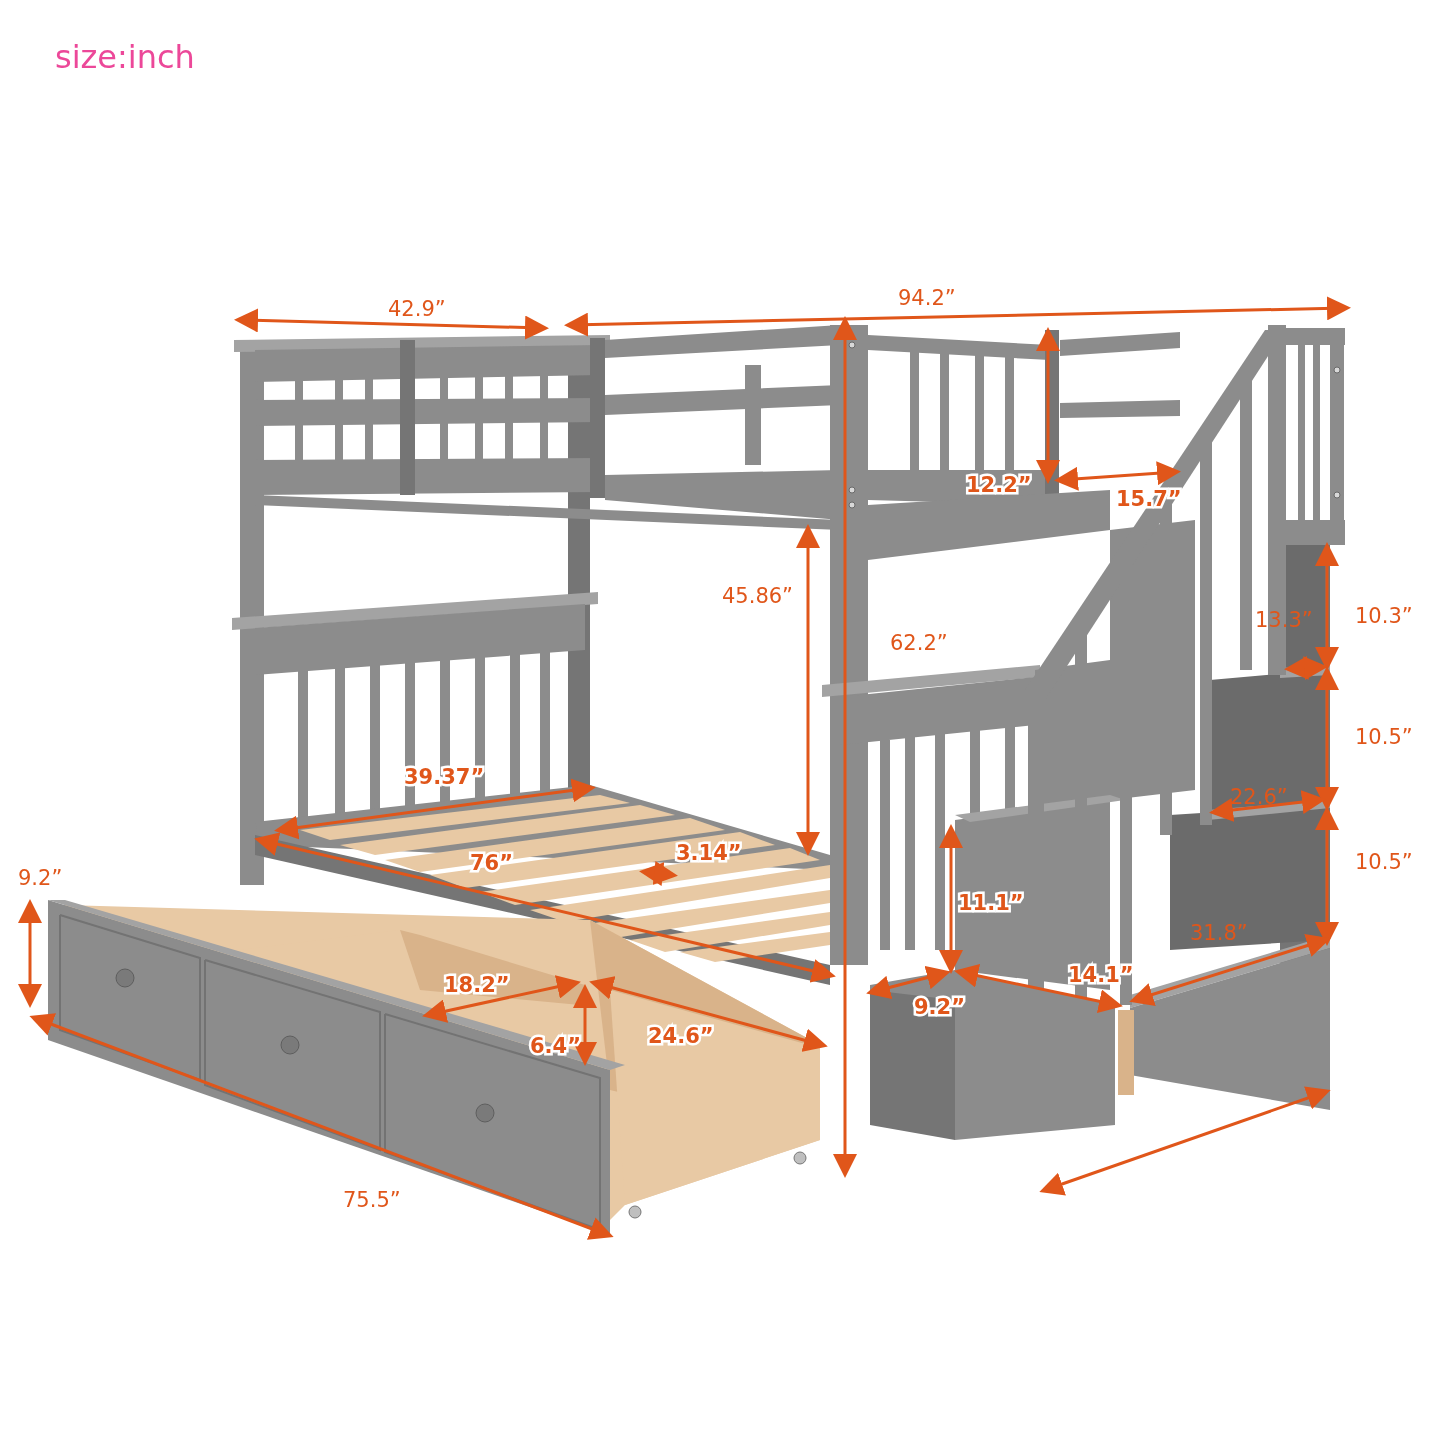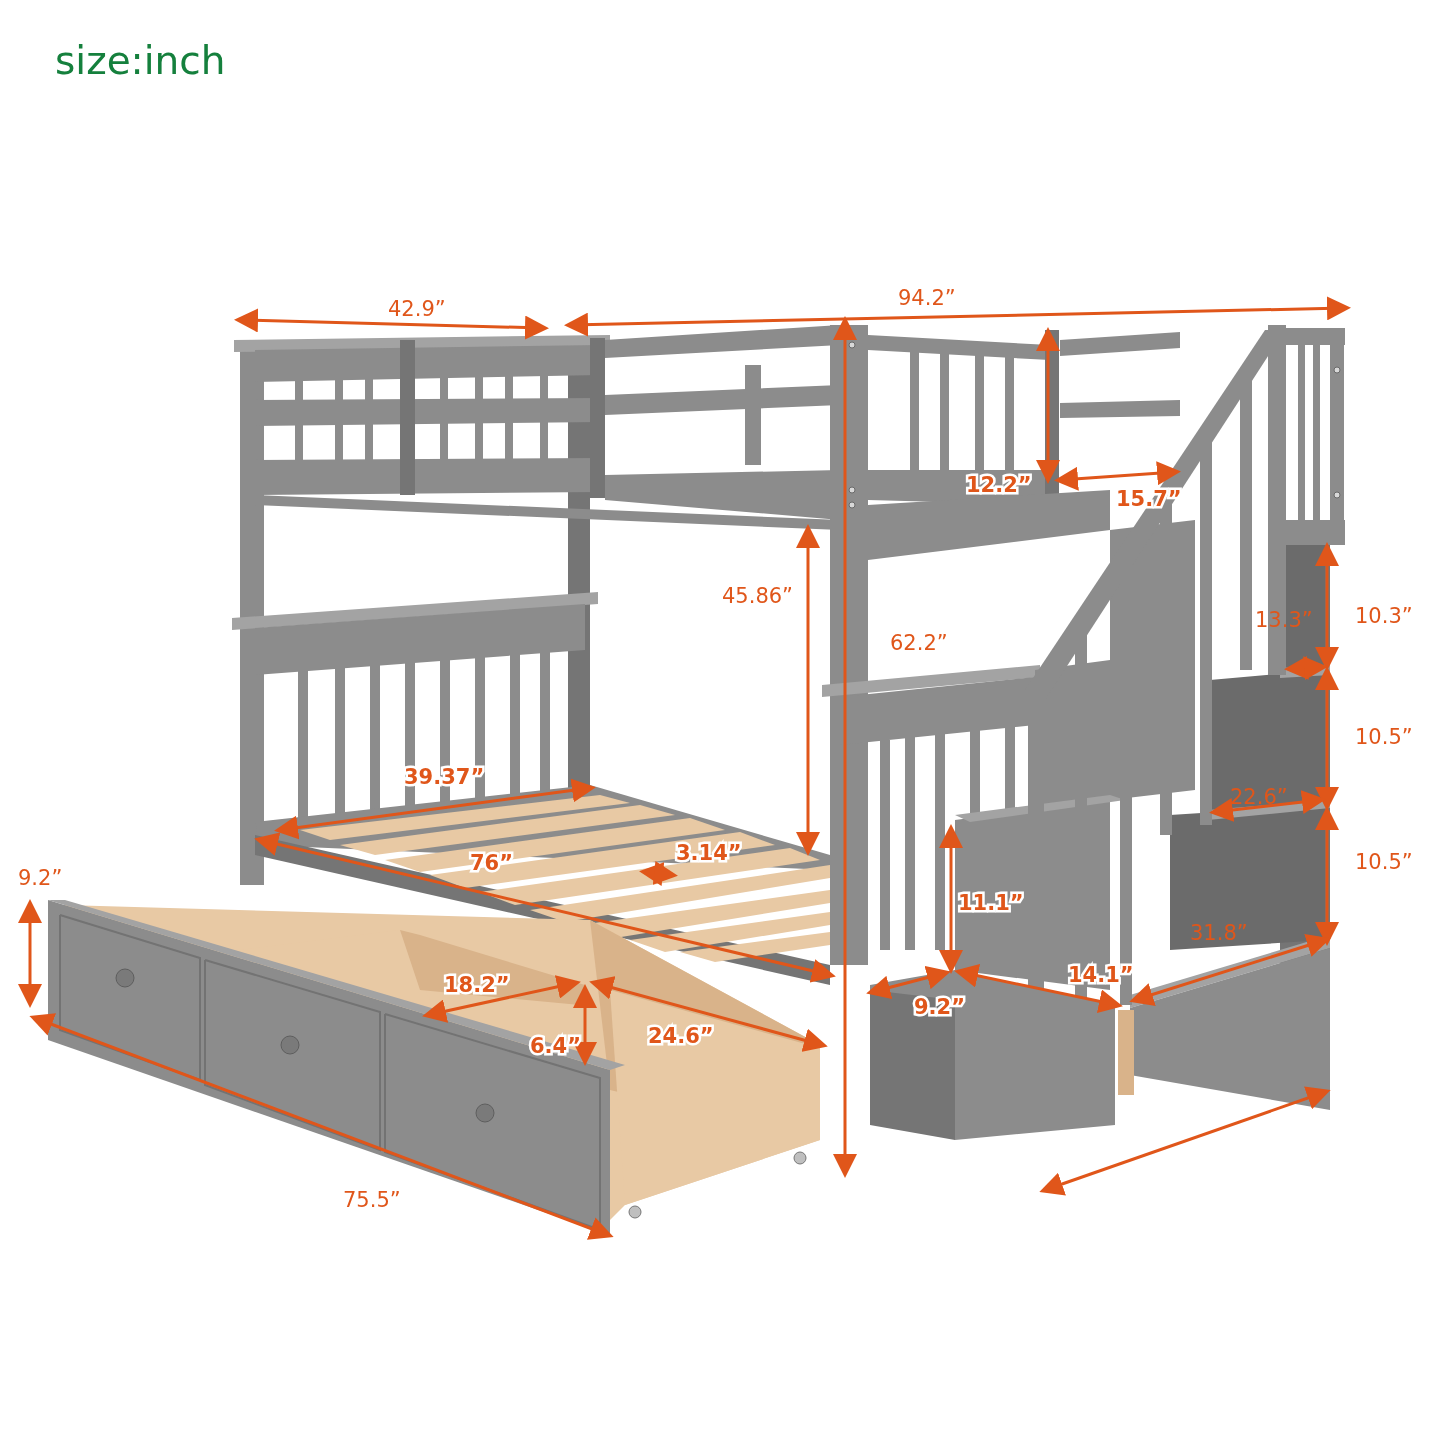--- a/index.html
+++ b/index.html
@@ -1,19 +1,19 @@
 <!DOCTYPE html>
 <html><head>
 <meta charset="utf-8">
 <style>
   html, body { margin: 0; padding: 0; background: #ffffff; }
   body { width: 1445px; height: 1445px; position: relative; overflow: hidden;
          font-family: "DejaVu Sans", sans-serif; }
   #stage { position: absolute; left: 0; top: 0; width: 1445px; height: 1445px; }
-  .title { position: absolute; left: 55px; top: 38px; font-size: 39px; color: #15803d;
+  .title { position: absolute; left: 55px; top: 38px; font-size: 32px; color: #ec4899;
            font-family: "DejaVu Sans", sans-serif; letter-spacing: 0px; }
   .dim { font-family: "DejaVu Sans", sans-serif; font-size: 21px; fill: #e0561a; }
   .dim-halo { font-family: "DejaVu Sans", sans-serif; font-size: 21px; fill: #e0561a;
               stroke: #ffffff; stroke-width: 5px; paint-order: stroke; font-weight: bold; }
   .frame { fill: #8c8c8c; }
   .frame-d { fill: #757575; }
   .frame-l { fill: #a3a3a3; }
   .wood { fill: #e8c9a4; }
   .wood-d { fill: #d9b38a; }
   .arrow { stroke: #e0561a; stroke-width: 3; fill: none; }

